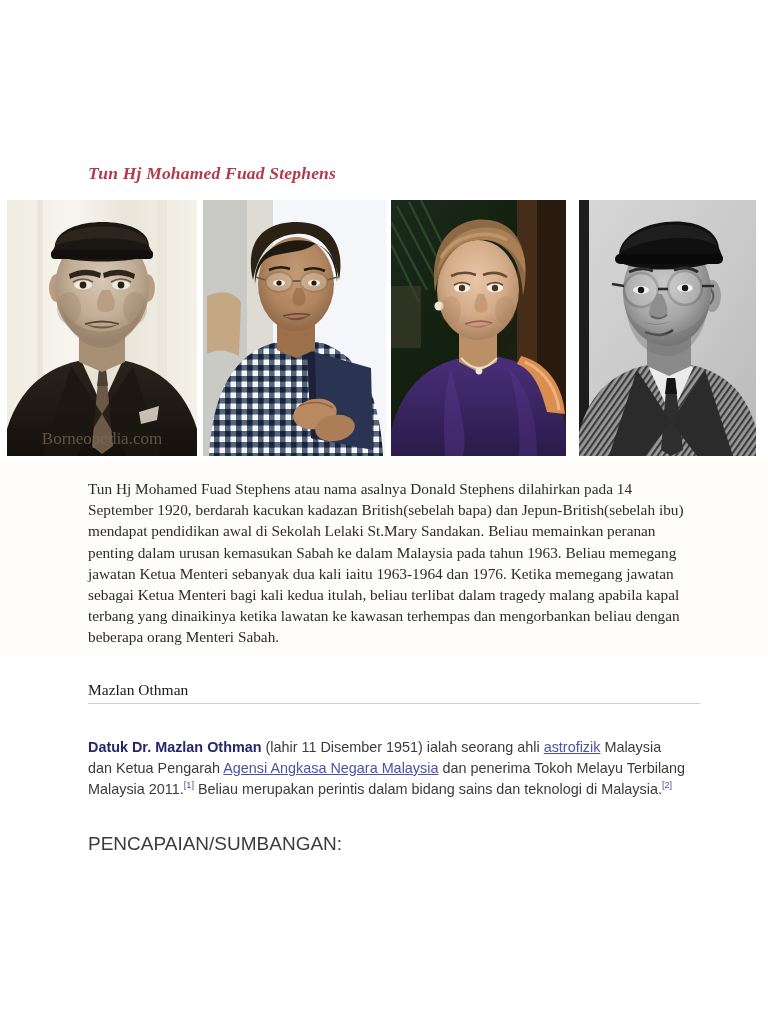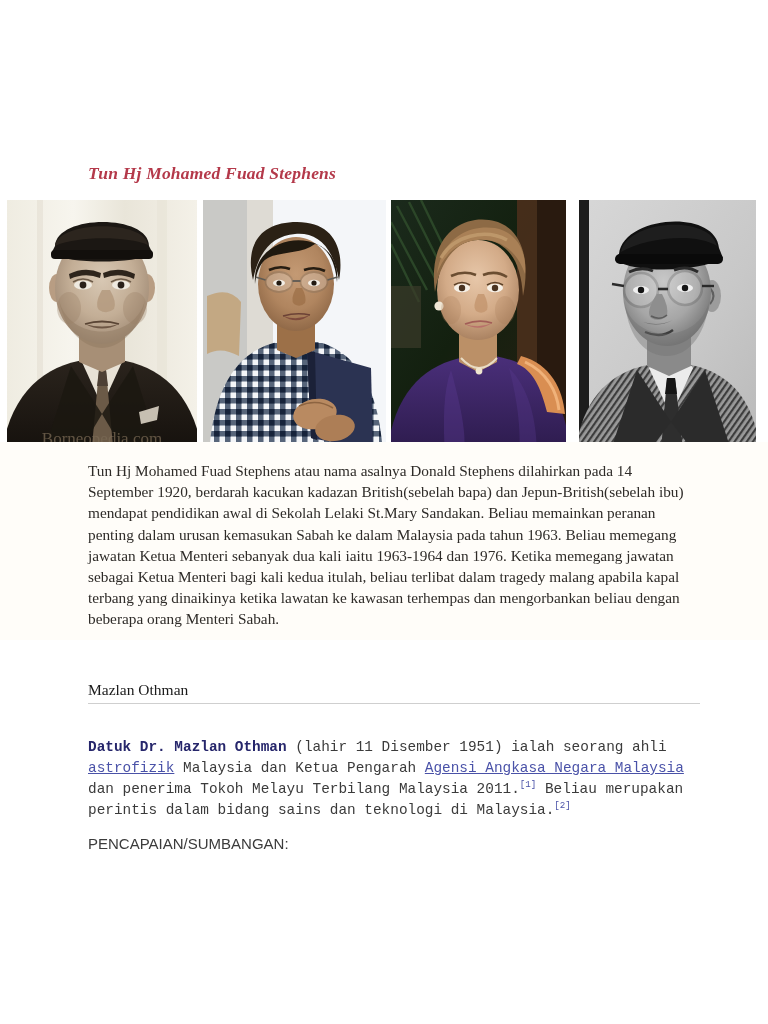--- a/index.html
+++ b/index.html
@@ -70,21 +70,21 @@
     height: 256px;
     overflow: hidden;
     background: #fde047;
   }
   .photo svg { display: block; }
 
   
   .bio-block {
     position: absolute;
     left: 0;
-    top: 442px;
+    top: 460px;
     width: 768px;
     height: 198px;
     background: #fffdf9;
   }
   .bio-text {
     position: absolute;
     left: 88px;
     top: 18px;
     width: 610px;
     font-family: "Liberation Serif", serif;
@@ -116,41 +116,40 @@
 
   
   .wiki {
     position: absolute;
     left: 88px;
     top: 737px;
     width: 600px;
     font-size: 14.4px;
     line-height: 21px;
     color: #3b3b3b;
-    font-family: Liberation Mono, monospace;
   }
   .wiki .name {
     font-weight: bold;
     color: #26266b;
   }
   .wiki .wlink { color: #4a52a8; }
   .wiki sup {
     font-size: 9.2px;
     color: #4a52a8;
     vertical-align: super;
     line-height: 0;
   }
 
   
   .achv {
     position: absolute;
     left: 88px;
     top: 833px;
     width: 600px;
-    font-size: 15px;
+    font-size: 19px;
     line-height: 21px;
     color: #3b3b3b;
   }
   .achv div { white-space: normal; }
 </style>
 </head>
 <body>
 
 <div class="page">
 

